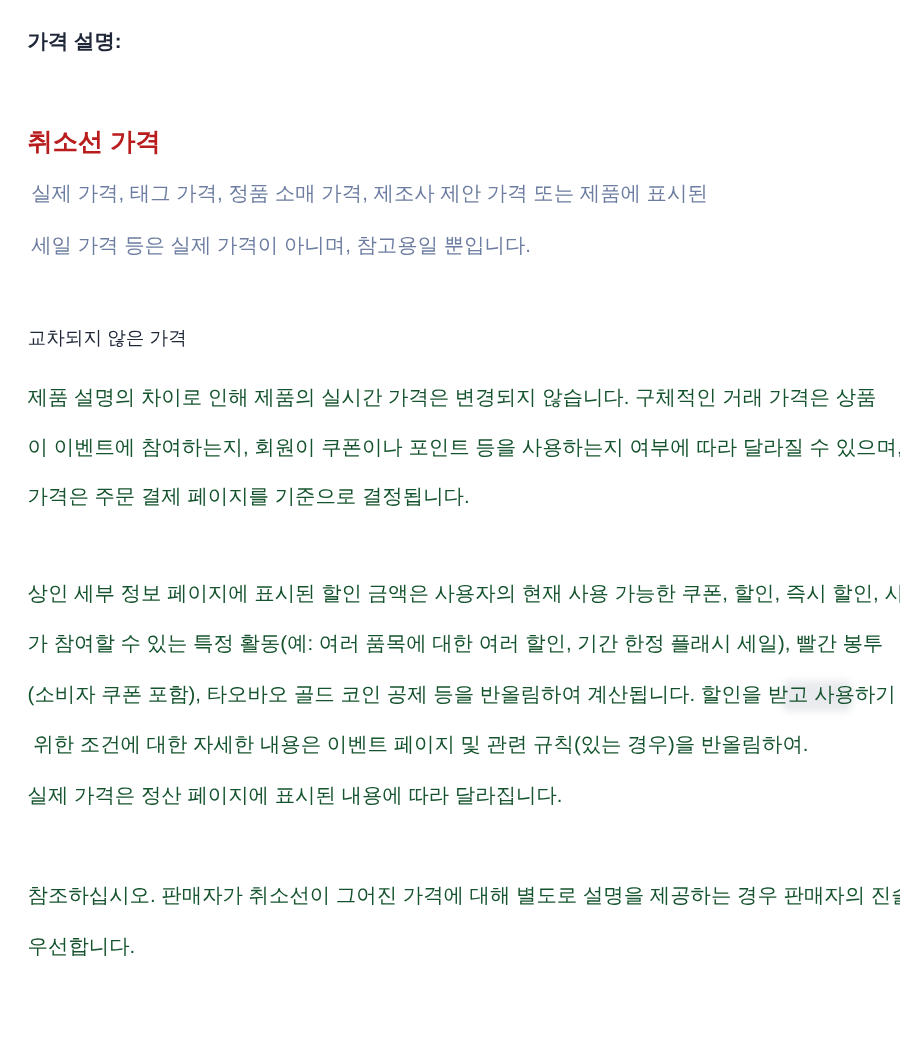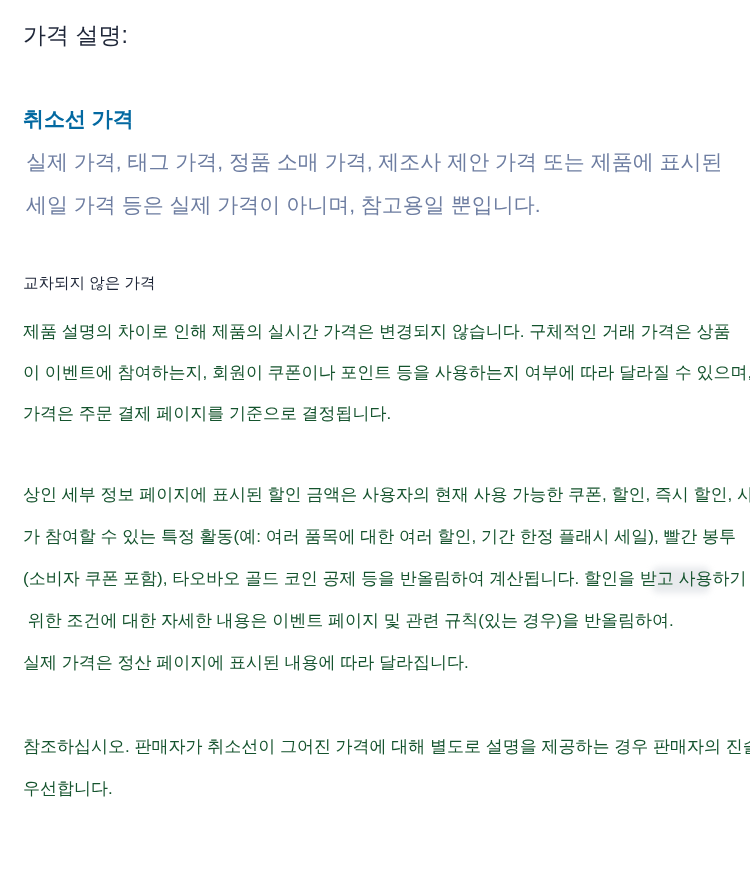--- a/index.html
+++ b/index.html
@@ -15,36 +15,36 @@
     font-family: "Liberation Sans", sans-serif;
   }
   .doc {
     padding: 24px 38px 0 23px;
     position: relative;
   }
   .line {
     white-space: pre;
   }
   .page-title {
-    font-size: 23px;
+    font-size: 17px;
     line-height: 22px;
-    font-weight: 400;
+    font-weight: 700;
     color: #1e2638;
   }
   .section-heading {
     margin-top: 60px;
     font-size: 21px;
     line-height: 26px;
     font-weight: 700;
-    color: #0369a1;
+    color: #b91c1c;
   }
   .p-large {
     margin-top: 8px;
     padding-left: 3px;
-    font-size: 21px;
+    font-size: 17px;
     line-height: 43px;
     font-weight: 500;
     color: #6d7da1;
   }
   .sub-heading {
     margin-top: 47px;
     font-size: 15.5px;
     line-height: 20px;
     font-weight: 400;
     color: #1e2638;

